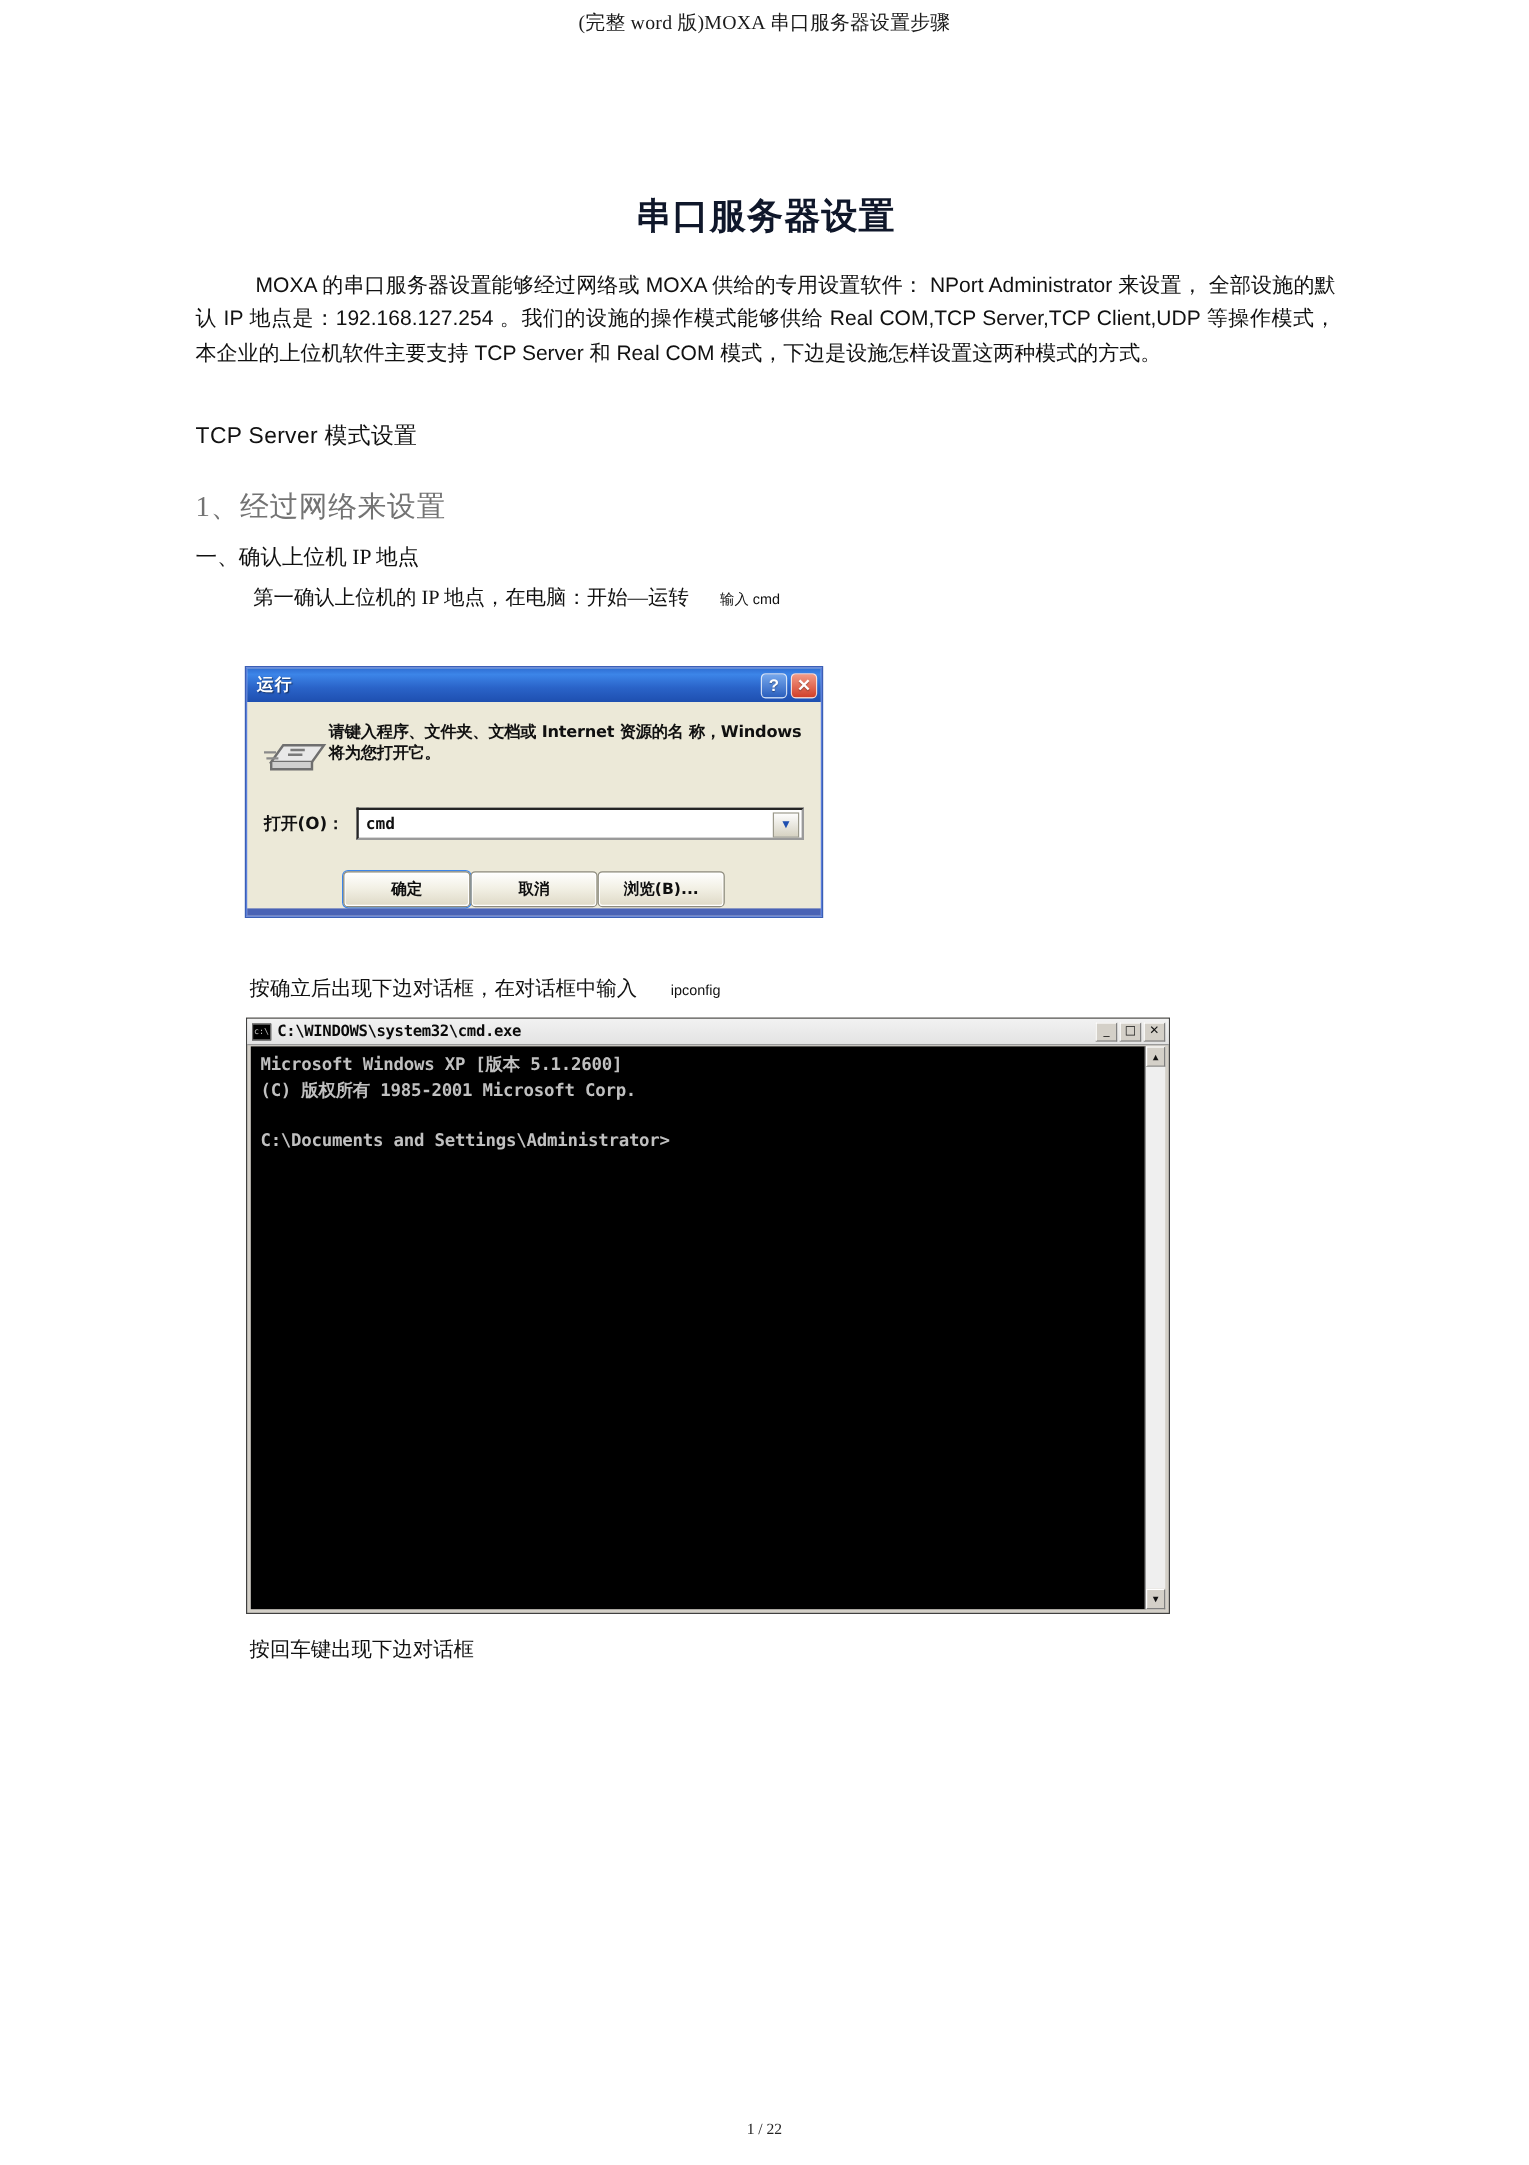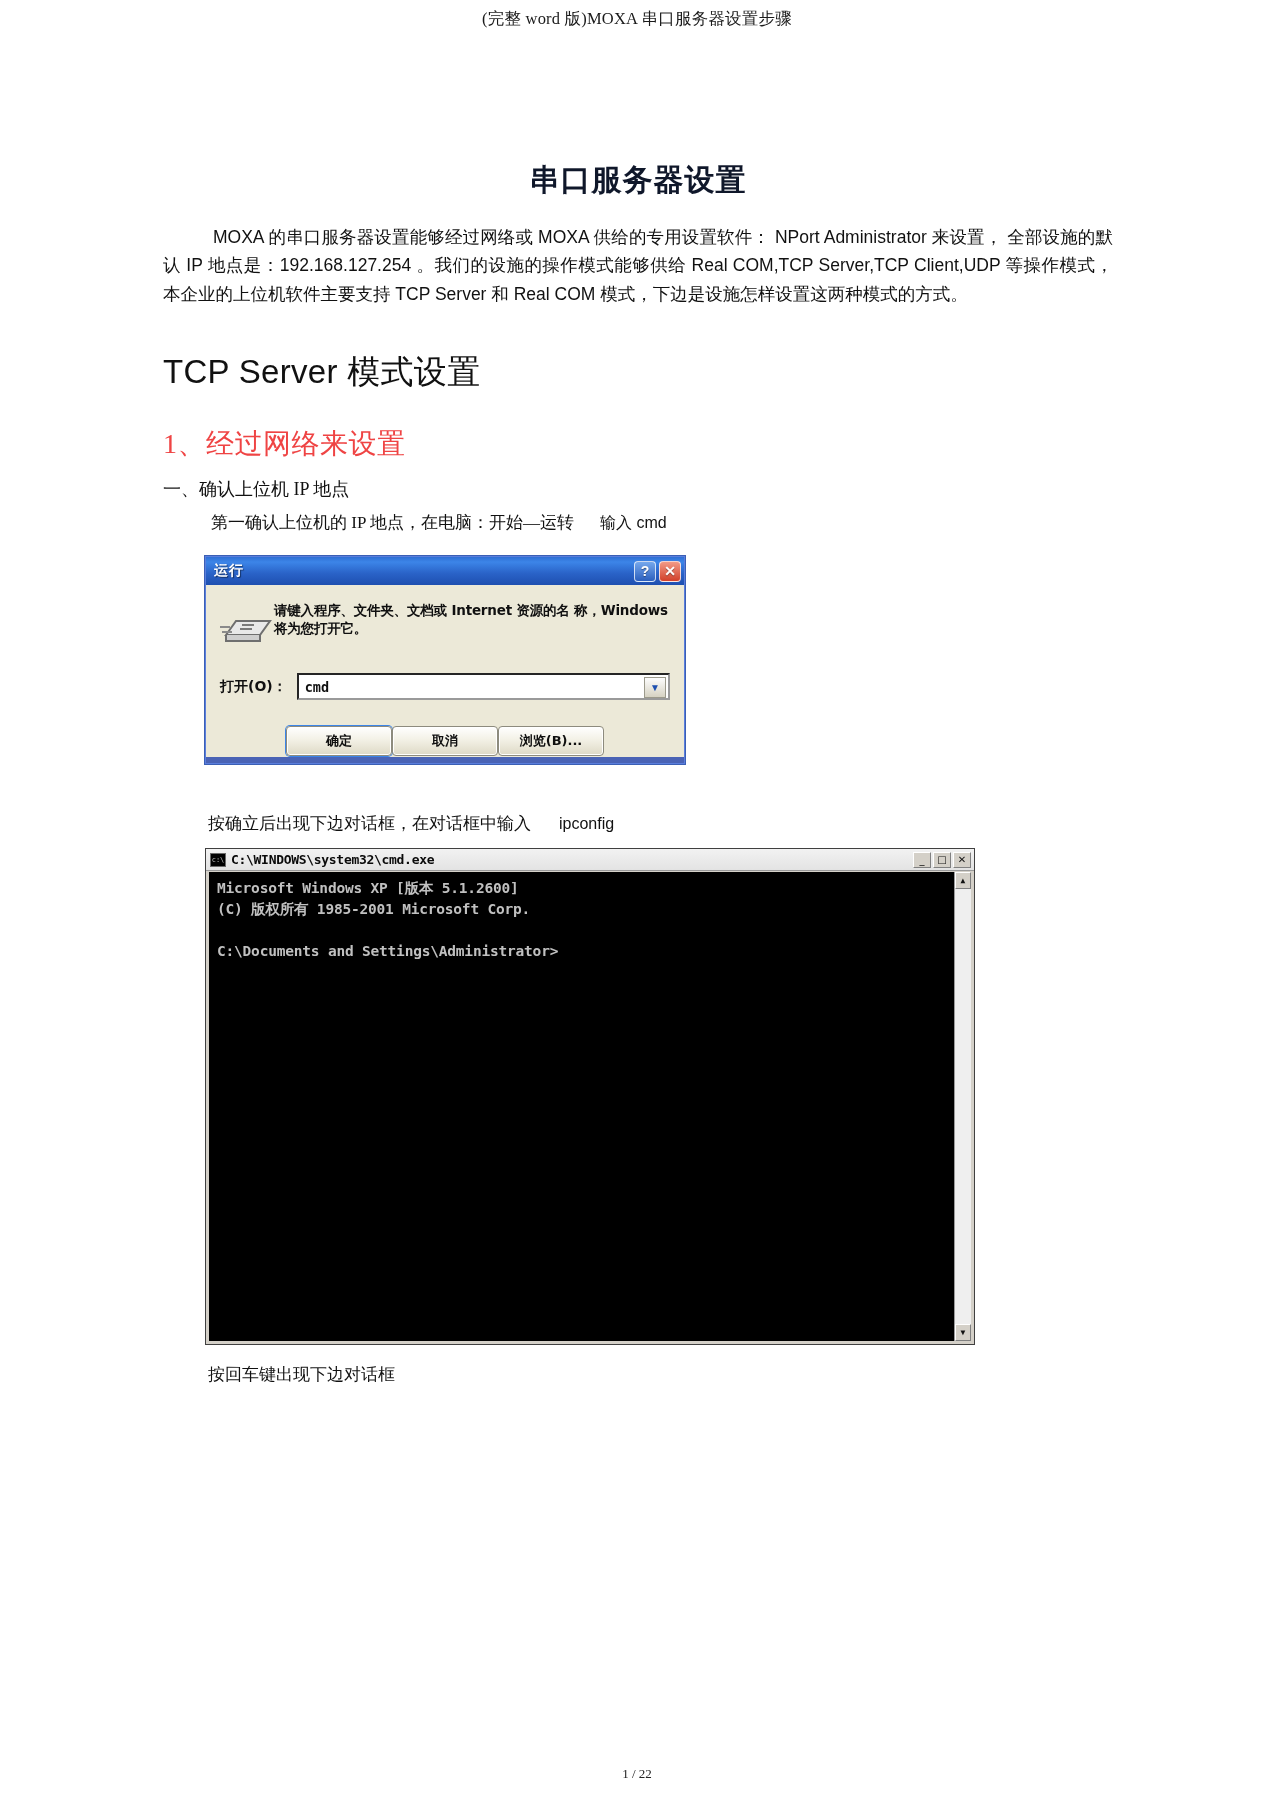--- a/index.html
+++ b/index.html
@@ -47,50 +47,50 @@
     font-size: 17.5px;
     line-height: 1.62;
     color: #111;
     text-align: justify;
     margin: 0 0 10px 0;
   }
   .body-para .indent { display:inline-block; width: 50px; }
 
   h2.h-level1 {
     font-family: "Liberation Sans", sans-serif;
-    font-size: 33px;
+    font-size: 19px;
     font-weight: 400;
     color: #111;
     margin: 42px 0 8px 0;
     letter-spacing: 0.3px;
   }
   h3.h-level2 {
     font-family: "Liberation Serif", "DejaVu Serif", serif;
-    font-size: 28px;
+    font-size: 24px;
     font-weight: 400;
-    color: #ef4444;
+    color: #737373;
     margin: 30px 0 6px 0;
     letter-spacing: 0.5px;
   }
   .line-item {
     font-family: Liberation Serif, serif;
     font-size: 18px;
     color: #111;
     margin: 14px 0 4px 0;
   }
   .line-sub {
     font-family: "Liberation Serif", serif;
     font-size: 17px;
     color: #111;
     margin: 10px 0 8px 48px;
   }
   .line-sub .gap { display:inline-block; width: 26px; }
   .mono-inline {
     font-family: "Liberation Sans", sans-serif;
-    font-size: 16px;
+    font-size: 12px;
   }
 
   
   .run-dialog {
     position: absolute;
     left: 205px;
     top: 556px;
     width: 480px;
     height: 208px;
     border: 1px solid #5a7edc;

